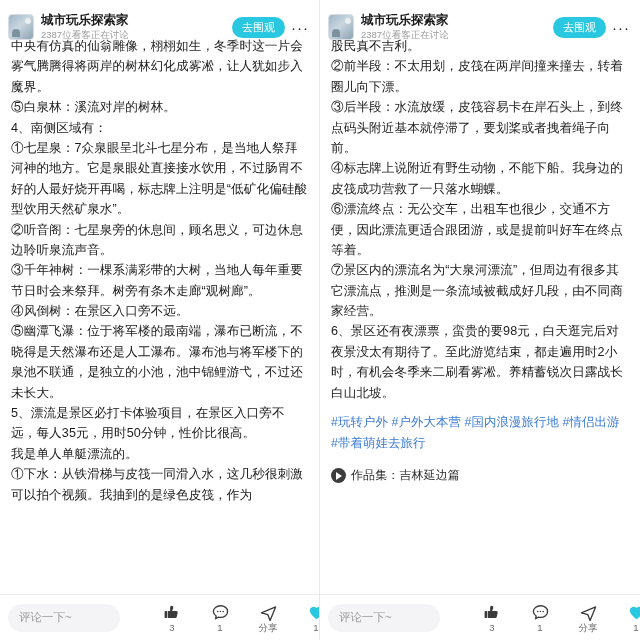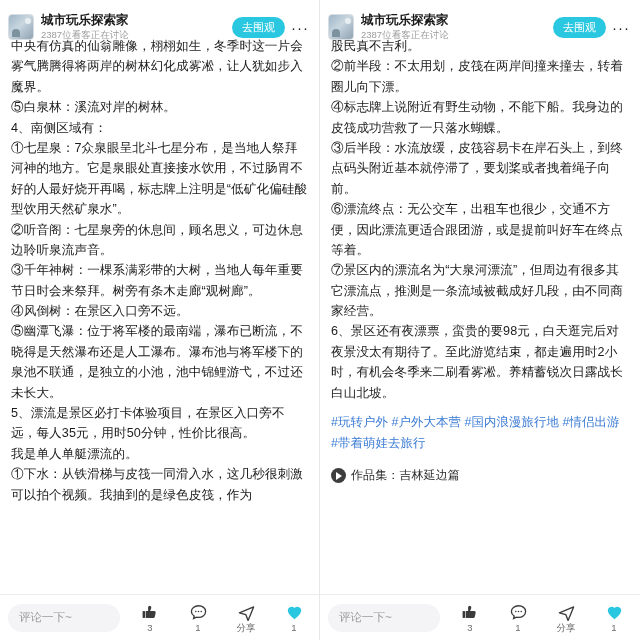--- a/index.html
+++ b/index.html
@@ -150,20 +150,21 @@
   .bottombar {
     position: absolute;
     left: 0; right: 0; bottom: 0;
     height: 46px;
     border-top: 1px solid #ececec;
     background: #fff;
     display: flex;
     align-items: center;
     padding: 0 8px;
     box-sizing: border-box;
+    gap: 22px;
   }
   .comment-box {
     width: 112px;
     height: 28px;
     border-radius: 14px;
     background: #f4f4f6;
     color: #9a9a9a;
     font-size: 11.5px;
     display: flex;
     align-items: center;
@@ -275,22 +276,22 @@
         <div class="nickname">城市玩乐探索家</div>
         <div class="subinfo">2387位看客正在讨论</div>
       </div>
       <button class="join-btn">去围观</button>
       <div class="more-dots">···</div>
     </div>
 
     <div class="content">
       <p>股民真不吉利。</p>
       <p>②前半段：不太用划，皮筏在两岸间撞来撞去，转着圈儿向下漂。</p>
+      <p>③后半段：水流放缓，皮筏容易卡在岸石头上，到终点码头附近基本就停滞了，要划桨或者拽着绳子向前。</p>
       <p>④标志牌上说附近有野生动物，不能下船。我身边的皮筏成功营救了一只落水蝴蝶。</p>
-      <p>③后半段：水流放缓，皮筏容易卡在岸石头上，到终点码头附近基本就停滞了，要划桨或者拽着绳子向前。</p>
       <p>⑥漂流终点：无公交车，出租车也很少，交通不方便，因此漂流更适合跟团游，或是提前叫好车在终点等着。</p>
       <p>⑦景区内的漂流名为“大泉河漂流”，但周边有很多其它漂流点，推测是一条流域被截成好几段，由不同商家经营。</p>
       <p>6、景区还有夜漂票，蛮贵的要98元，白天逛完后对夜景没太有期待了。至此游览结束，都走遍用时2小时，有机会冬季来二刷看雾凇。养精蓄锐次日露战长白山北坡。</p>
       <div class="tags">#玩转户外 #户外大本营 #国内浪漫旅行地 #情侣出游 #带着萌娃去旅行</div>
       <div class="collection">
         <span class="coll-icon"></span>
         <span>作品集：吉林延边篇</span>
       </div>
     </div>
 

